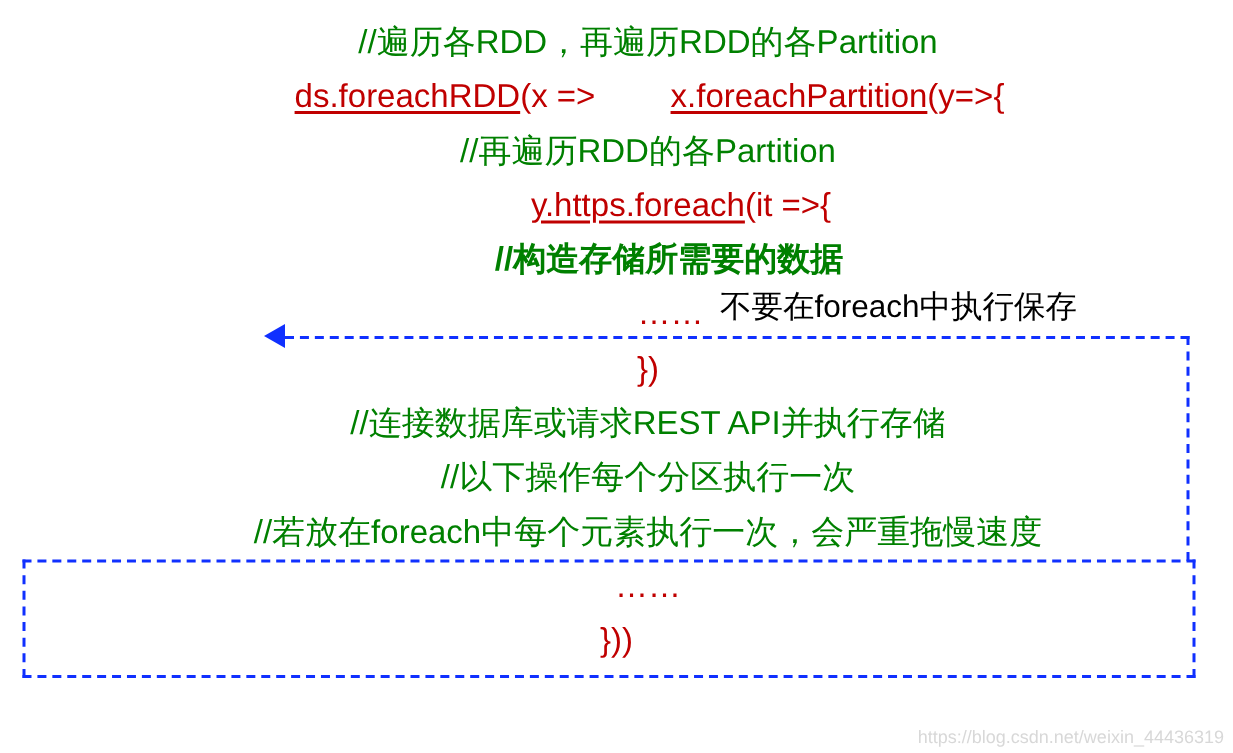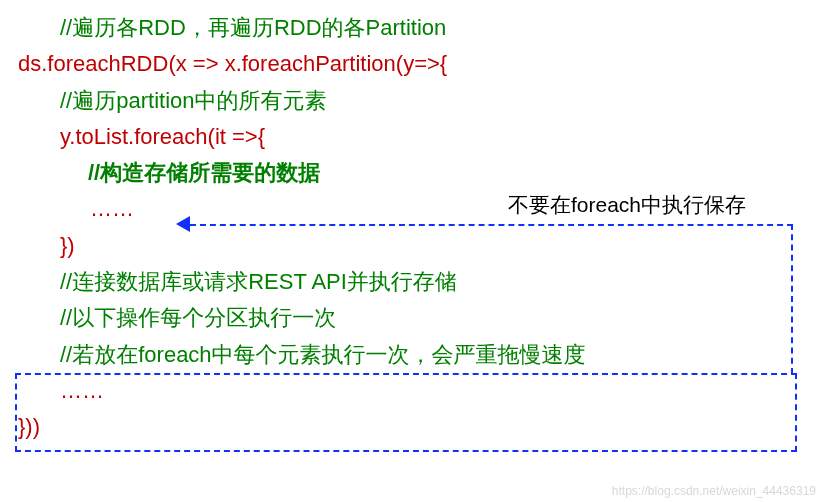--- a/index.html
+++ b/index.html
@@ -7,28 +7,30 @@
     padding: 10px 18px;
     width: 822px;
     height: 502px;
     box-sizing: border-box;
     background: #ffffff;
     font-family: "KaiTi", "STKaiti", "Microsoft YaHei", Arial, sans-serif;
     font-size: 22px;
     line-height: 1.65;
     position: relative;
   }
-  .line { white-space: pre; }
+  .line { white-space: pre; text-align: center; }
   .c-green  { color: #008000; }
   .c-red    { color: #c00000; } 
 
   .underlined {
+    text-decoration: underline;
     text-decoration-color: #c00000;
     text-decoration-thickness: 1.5px;
     text-underline-offset: 3px;
+    margin-left: 44px;
   }
 
   .indent1{ padding-left: 42px; }
   .indent2{ padding-left: 70px; font-weight: bold; }
   .indent3{ padding-left: 72px; }
 
   
   .dash-box {
     position: absolute;
     border: 2.5px dashed #1030ff;
@@ -66,21 +68,21 @@
     top: 216px;
     width: 0; height: 0;
     border-top: 8px solid transparent;
     border-bottom: 8px solid transparent;
     border-right: 14px solid #1030ff;
     pointer-events: none;
   }
 
   #annotation-label {
     position: absolute;
-    left: 508px;
+    left: 480px;
     top: 188px;
     color: #000;
     font-size: 21px;
     background: transparent;
     pointer-events: none;
   }
 
   
   #watermark {
     position: absolute;
@@ -92,23 +94,23 @@
     text-align: center;
   }
 </style>
 </head>
 <body>
 
 <div class="line"><span class="c-green indent1">//遍历各RDD，再遍历RDD的各Partition</span></div>
 
 <div class="line"><span class="c-red underlined">ds.foreachRDD</span><span class="c-red">(x =&gt; </span><span class="c-red underlined">x.foreachPartition</span><span class="c-red">(y=&gt;{</span></div>
 
-<div class="line indent1"><span class="c-green">//遍历partition中的所有元素</span></div>
+<div class="line indent1"><span class="c-green">//再遍历RDD的各Partition</span></div>
 
-<div class="line indent1"><span class="c-red underlined">y.toList.foreach</span><span class="c-red">(it =&gt;{</span></div>
+<div class="line indent1"><span class="c-red underlined">y.https.foreach</span><span class="c-red">(it =&gt;{</span></div>
 
 <div class="line indent2"><span class="c-green">//构造存储所需要的数据</span></div>
 
 <div class="line indent3"><span class="c-red">……</span></div>
 
 <div class="line indent1"><span class="c-red">})</span></div>
 
 <div class="line indent1"><span class="c-green">//连接数据库或请求REST API并执行存储</span></div>
 
 <div class="line indent1"><span class="c-green">//以下操作每个分区执行一次</span></div>

